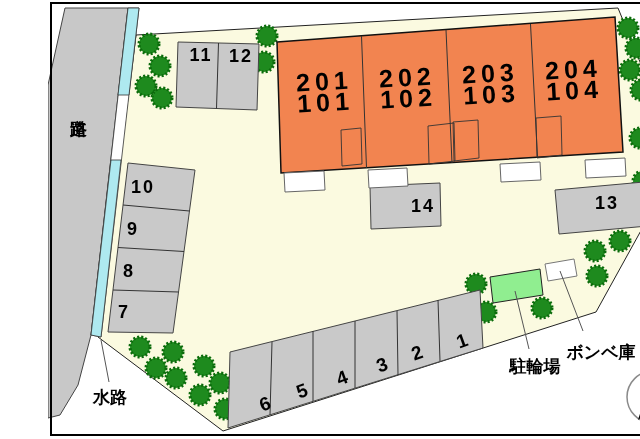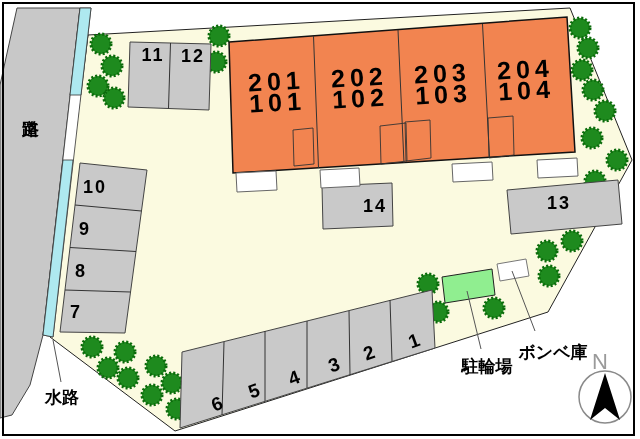--- a/index.html
+++ b/index.html
@@ -1,20 +1,20 @@
 <!DOCTYPE html>
 <html style="--c-site: #FBFAE0; --c-road: #C8C8C8; --c-parking: #C9C9C9; --c-building: #F28450; --c-water: #AEE9F0; --c-tree: #1E8A1E; --c-tree_edge: #0B6B0B; --c-bike: #90EE90; --c-white: #FFFFFF;"><head>
 <meta charset="utf-8">
 <style>
   :root{
     --c-site:#FBFAE0; --c-road:#C8C8C8; --c-parking:#C9C9C9; --c-building:#F28450;
     --c-water:#AEE9F0; --c-tree:#1E8A1E; --c-tree_edge:#0B6B0B; --c-bike:#90EE90; --c-white:#FFFFFF;
   }
   html,body{margin:0;padding:0;background:#fff;}
-  .map-wrap{width:536px;height:439px;position:relative;background:#fff;}
+  .map-wrap{width:536px;height:439px;position:relative;background:#fff;margin-left:48px;}
   svg{display:block;font-family:"Liberation Sans","DejaVu Sans",sans-serif;}
   .f-site{fill:var(--c-site);stroke:#222;stroke-width:1;}
   .f-road{fill:var(--c-road);stroke:#444;stroke-width:1;}
   .f-park{fill:var(--c-parking);stroke:#444;stroke-width:1;}
   .f-bldg{fill:var(--c-building);stroke:#111;stroke-width:1.5;}
   .f-water{fill:var(--c-water);stroke:#333;stroke-width:0.8;}
   .band{fill:var(--c-white);stroke:#333;stroke-width:0.8;}
   .tree{fill:var(--c-tree);stroke:var(--c-tree_edge);stroke-width:3;stroke-dasharray:2 2;}
   .divline{stroke:#333;stroke-width:1;fill:none;}
   .thinline{stroke:#333;stroke-width:0.9;fill:none;}

